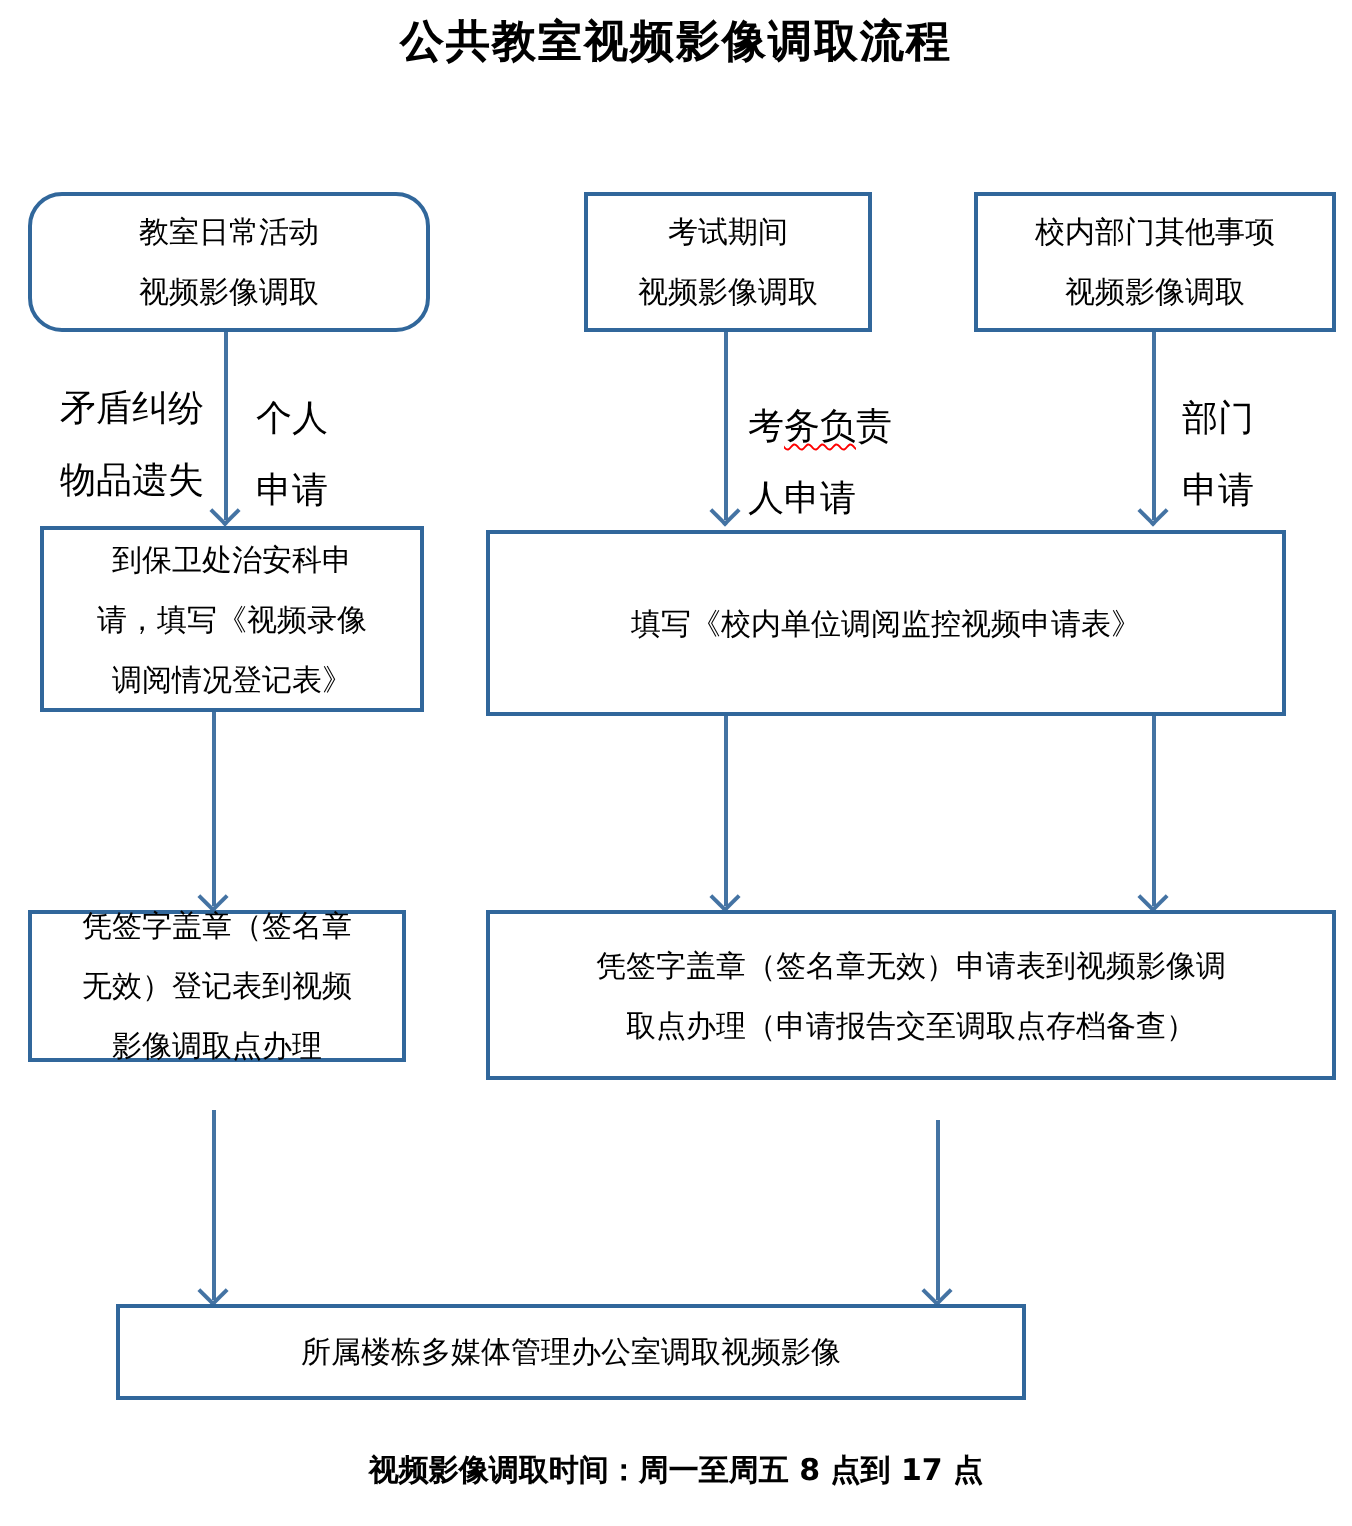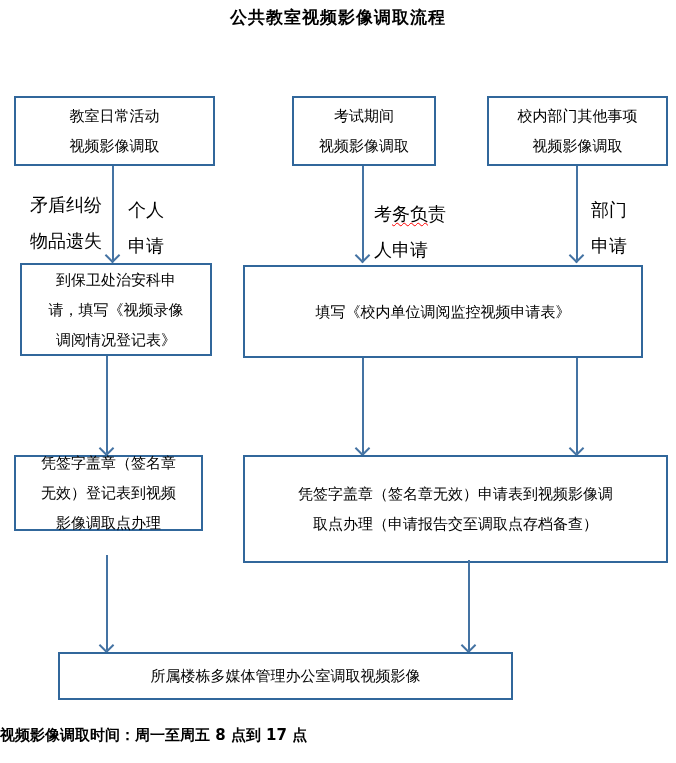--- a/index.html
+++ b/index.html
@@ -1,46 +1,46 @@
 <!DOCTYPE html>
 <html><head>
 <meta charset="utf-8">
 <style>
   html,body{margin:0;padding:0;background:#ffffff;}
   body{font-family:"DejaVu Sans","Liberation Sans",sans-serif;color:#000;}
   .canvas{position:relative;width:676px;height:763px;background:#fff;overflow:hidden;}
 
   .page-title{position:absolute;left:0;top:6px;width:676px;text-align:center;
-    font-size:17px;font-weight:bold;letter-spacing:1px;}
+    font-size:22px;font-weight:bold;letter-spacing:1px;}
 
   .box{position:absolute;border:2px solid #31679B;background:#fff;
     display:flex;align-items:center;justify-content:center;box-sizing:border-box;}
   .box-text{white-space:pre-line;text-align:center;font-size:15px;line-height:2.0;padding:0 4px;}
 
   .arrow{position:absolute;width:14px;}
   .arrow::before{content:"";position:absolute;left:6px;top:0;bottom:2px;width:2px;background:#4473A3;}
   .arrow::after{content:"";position:absolute;left:1px;bottom:1px;width:9px;height:9px;
     border-right:2px solid #4473A3;border-bottom:2px solid #4473A3;transform:rotate(45deg);}
 
   .edge-label{position:absolute;font-size:18px;line-height:2.0;white-space:pre-line;}
   .edge-label.center{text-align:center;}
   .squiggle{text-decoration:underline;text-decoration-style:wavy;text-decoration-color:#FF0000;
     text-decoration-thickness:1px;text-underline-offset:2px;}
 
-  .footer-note{position:absolute;left:0;top:726px;width:676px;
+  .footer-note{position:absolute;left:0;top:726px;width:676px;text-align:center;
     font-size:15px;font-weight:bold;}
 </style>
 </head>
 <body>
 
 <div class="canvas">
 
   <div class="page-title">公共教室视频影像调取流程</div>
 
-  <div class="box" style="left:14px;top:96px;width:201px;height:70px;">
+  <div class="box" style="left:14px;top:96px;width:201px;height:70px;border-radius:17px;">
     <div class="box-text">教室日常活动
 视频影像调取</div>
   </div>
   <div class="box" style="left:292px;top:96px;width:144px;height:70px;">
     <div class="box-text">考试期间
 视频影像调取</div>
   </div>
   <div class="box" style="left:487px;top:96px;width:181px;height:70px;">
     <div class="box-text">校内部门其他事项
 视频影像调取</div>
@@ -69,21 +69,21 @@
 
   <div class="arrow" style="left:100px;top:356px;height:99px;"></div>
   <div class="arrow" style="left:356px;top:358px;height:97px;"></div>
   <div class="arrow" style="left:570px;top:358px;height:97px;"></div>
 
   <div class="box" style="left:14px;top:455px;width:189px;height:76px;">
     <div class="box-text">凭签字盖章（签名章
 无效）登记表到视频
 影像调取点办理</div>
   </div>
-  <div class="box" style="left:243px;top:455px;width:425px;height:108px;">
+  <div class="box" style="left:243px;top:455px;width:425px;height:85px;">
     <div class="box-text">凭签字盖章（签名章无效）申请表到视频影像调
 取点办理（申请报告交至调取点存档备查）</div>
   </div>
 
   <div class="arrow" style="left:100px;top:555px;height:97px;"></div>
   <div class="arrow" style="left:462px;top:560px;height:92px;"></div>
 
 
   <div class="box" style="left:58px;top:652px;width:455px;height:48px;">
     <div class="box-text">所属楼栋多媒体管理办公室调取视频影像</div>

